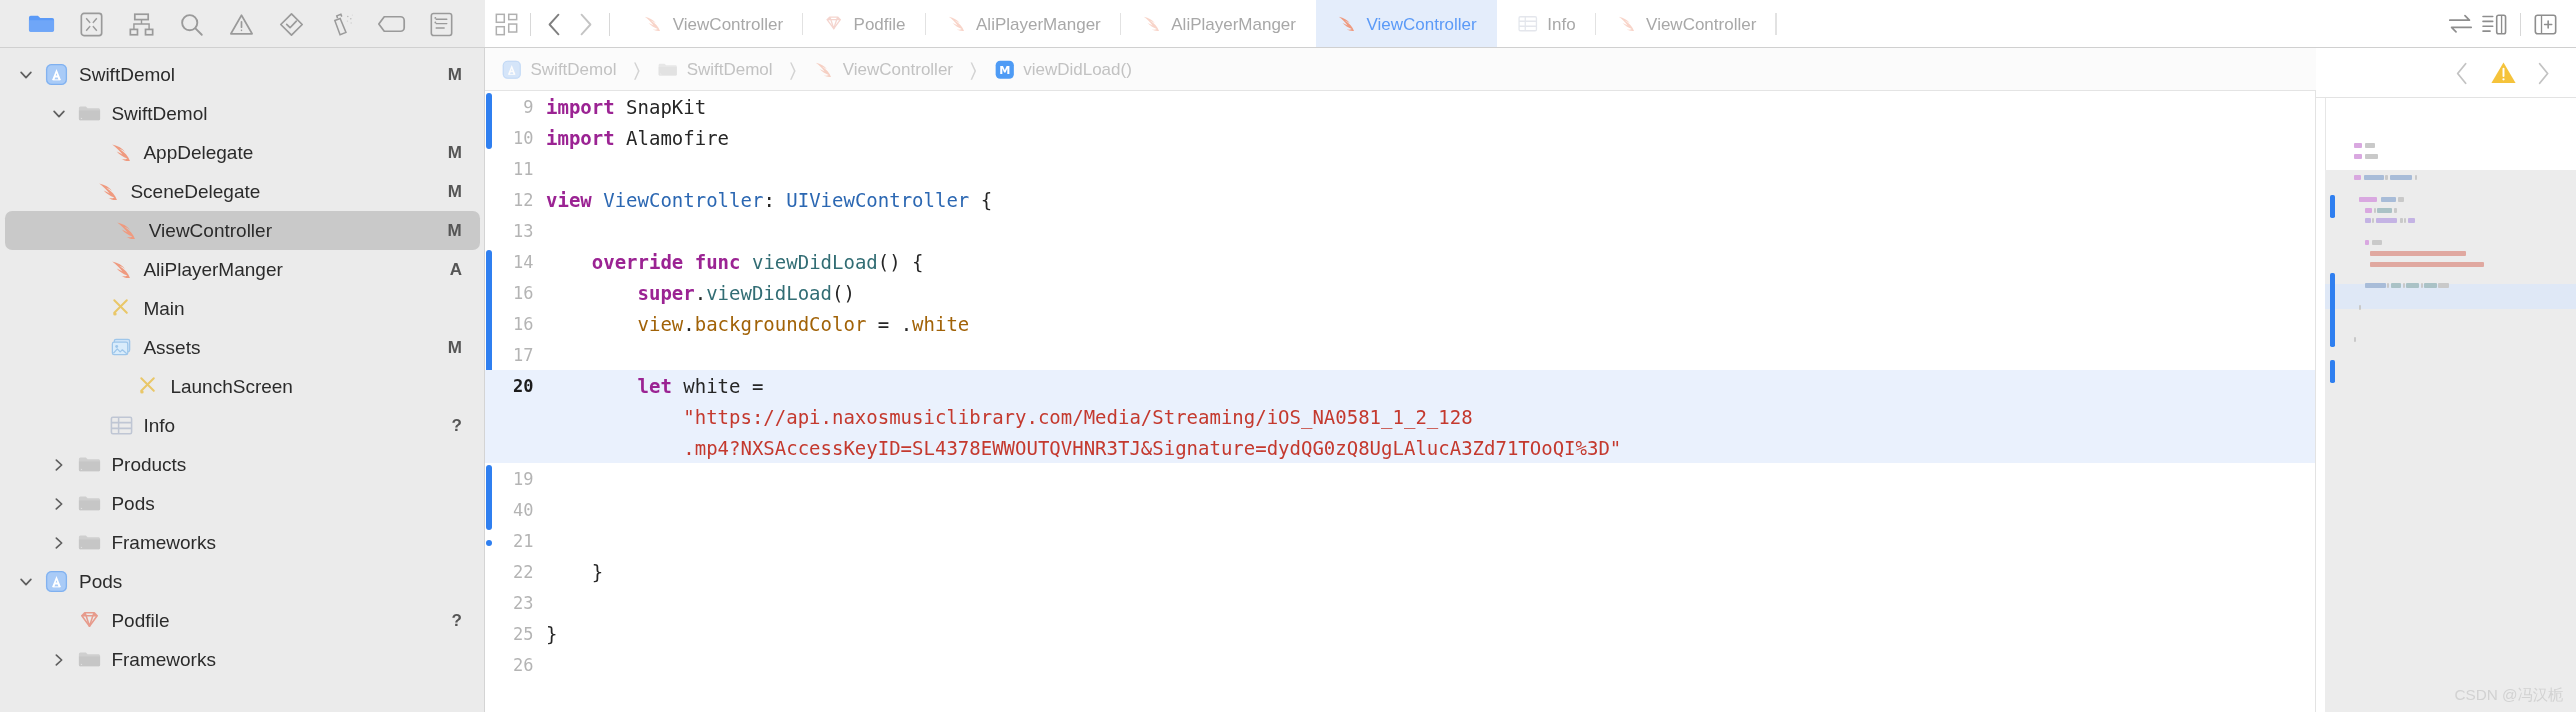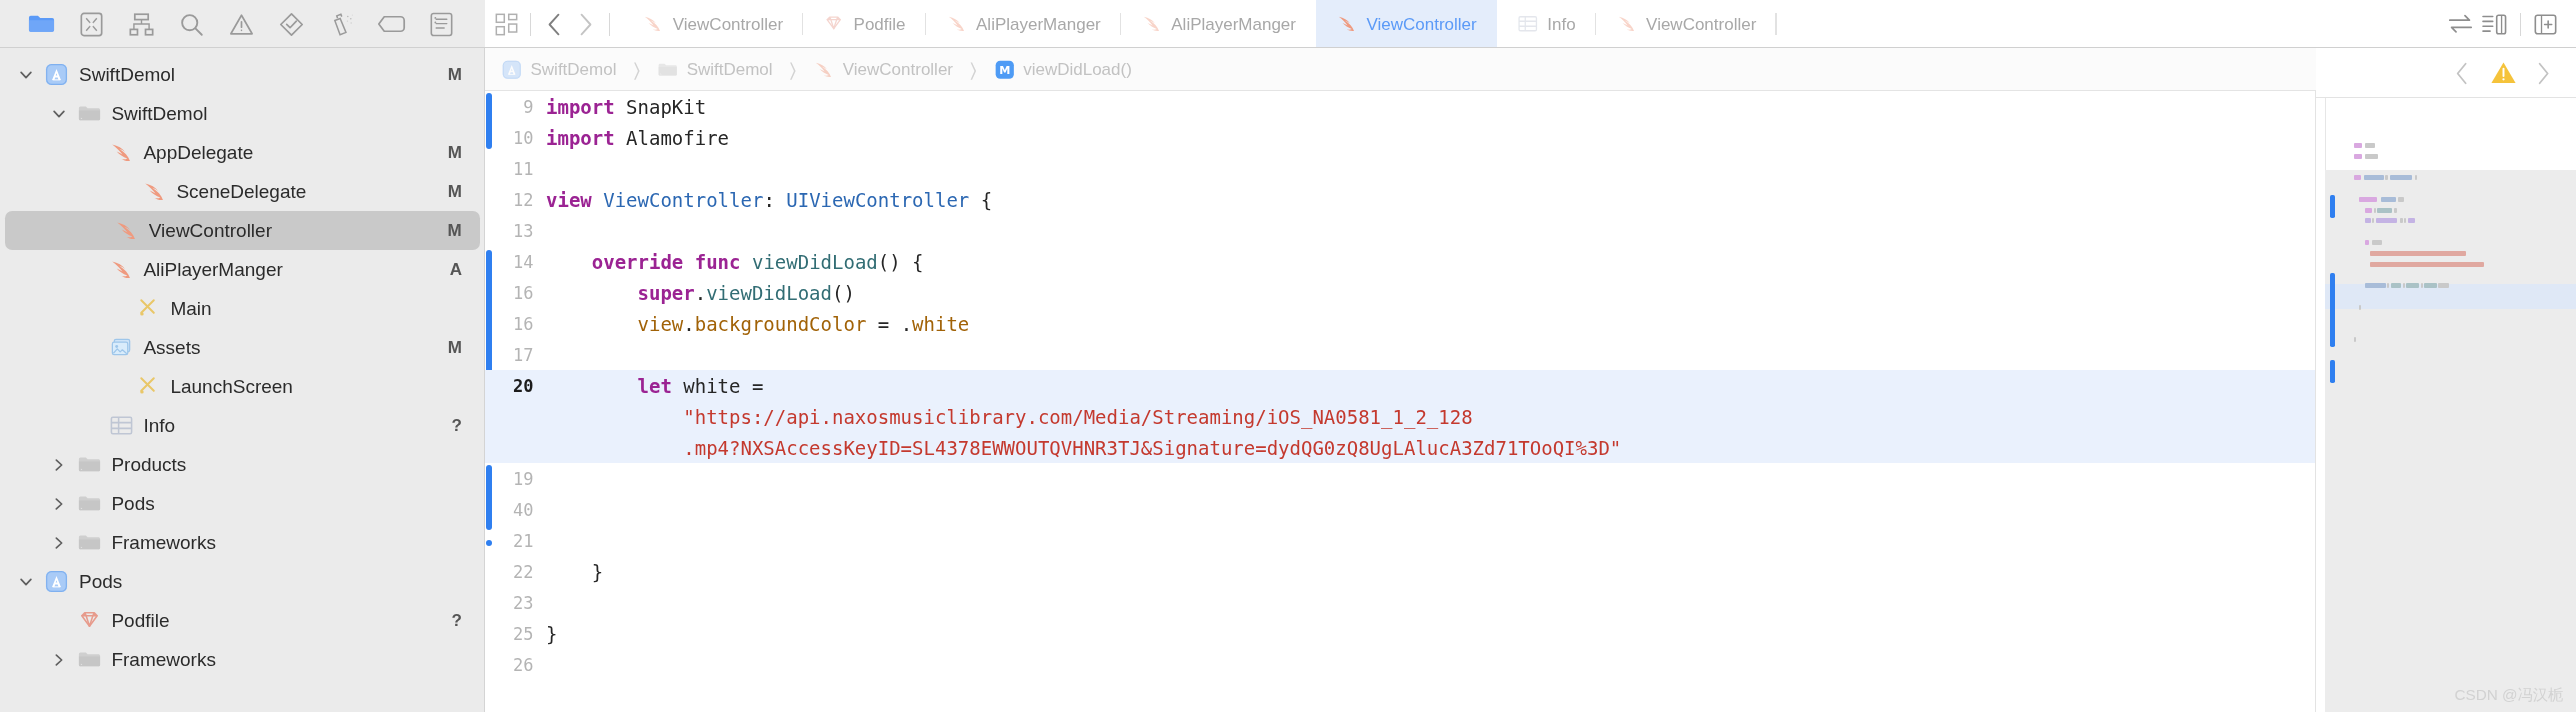--- a/index.html
+++ b/index.html
@@ -313,21 +313,21 @@
         <div class="row" style="padding-left: 77px;">
           <span class="tw"></span>
           <span class="ricon" style="display: inline-flex; align-items: center; justify-content: center;">
             <svg width="25" height="25" viewBox="0 0 26 26">
               <path d="M3.4 4.6c4.4 3.4 8 6.8 10.6 10.4-1.6-1-3.6-2-6-3 2.8 3.2 6.6 5.6 11 7.2-1.5.9-3.6 1.2-5.9.6 2.2 1.6 5.3 2.4 8.7 2-1.7-4.9-5.5-9.1-11.2-12.6 2.3.8 4.4 1.9 6.2 3.2C14 8.6 9.3 5.9 3.4 4.6z" fill="#ef9a7f"></path>
             </svg>
           </span>
           <span class="rlabel">AppDelegate</span>
           <span class="rstat">M</span>
         </div>
-        <div class="row" style="padding-left: 110px;">
+        <div class="row" style="padding-left: 64px;">
           <span class="tw"></span>
           <span class="ricon" style="display: inline-flex; align-items: center; justify-content: center;">
             <svg width="25" height="25" viewBox="0 0 26 26">
               <path d="M3.4 4.6c4.4 3.4 8 6.8 10.6 10.4-1.6-1-3.6-2-6-3 2.8 3.2 6.6 5.6 11 7.2-1.5.9-3.6 1.2-5.9.6 2.2 1.6 5.3 2.4 8.7 2-1.7-4.9-5.5-9.1-11.2-12.6 2.3.8 4.4 1.9 6.2 3.2C14 8.6 9.3 5.9 3.4 4.6z" fill="#ef9a7f"></path>
             </svg>
           </span>
           <span class="rlabel">SceneDelegate</span>
           <span class="rstat">M</span>
         </div>
         <div class="row sel" style="padding-left: 77px;">
@@ -343,21 +343,21 @@
         <div class="row" style="padding-left: 77px;">
           <span class="tw"></span>
           <span class="ricon" style="display: inline-flex; align-items: center; justify-content: center;">
             <svg width="25" height="25" viewBox="0 0 26 26">
               <path d="M3.4 4.6c4.4 3.4 8 6.8 10.6 10.4-1.6-1-3.6-2-6-3 2.8 3.2 6.6 5.6 11 7.2-1.5.9-3.6 1.2-5.9.6 2.2 1.6 5.3 2.4 8.7 2-1.7-4.9-5.5-9.1-11.2-12.6 2.3.8 4.4 1.9 6.2 3.2C14 8.6 9.3 5.9 3.4 4.6z" fill="#ef9a7f"></path>
             </svg>
           </span>
           <span class="rlabel">AliPlayerManger</span>
           <span class="rstat">A</span>
         </div>
-        <div class="row" style="padding-left: 104px;">
+        <div class="row" style="padding-left: 77px;">
           <span class="tw"></span>
           <span class="ricon" style="display: inline-flex; align-items: center; justify-content: center;">
             <svg width="25" height="25" viewBox="0 0 26 26" fill="none" stroke="#e9c768" stroke-width="2.1" stroke-linecap="round">
               <path d="M5.5 4.5l13 13"></path>
               <path d="M18.5 4.5l-13 13"></path>
               <circle cx="6.2" cy="18.6" r="1.8" fill="#e9c768" stroke="none"></circle>
             </svg>
           </span>
           <span class="rlabel">Main</span>
         </div>

